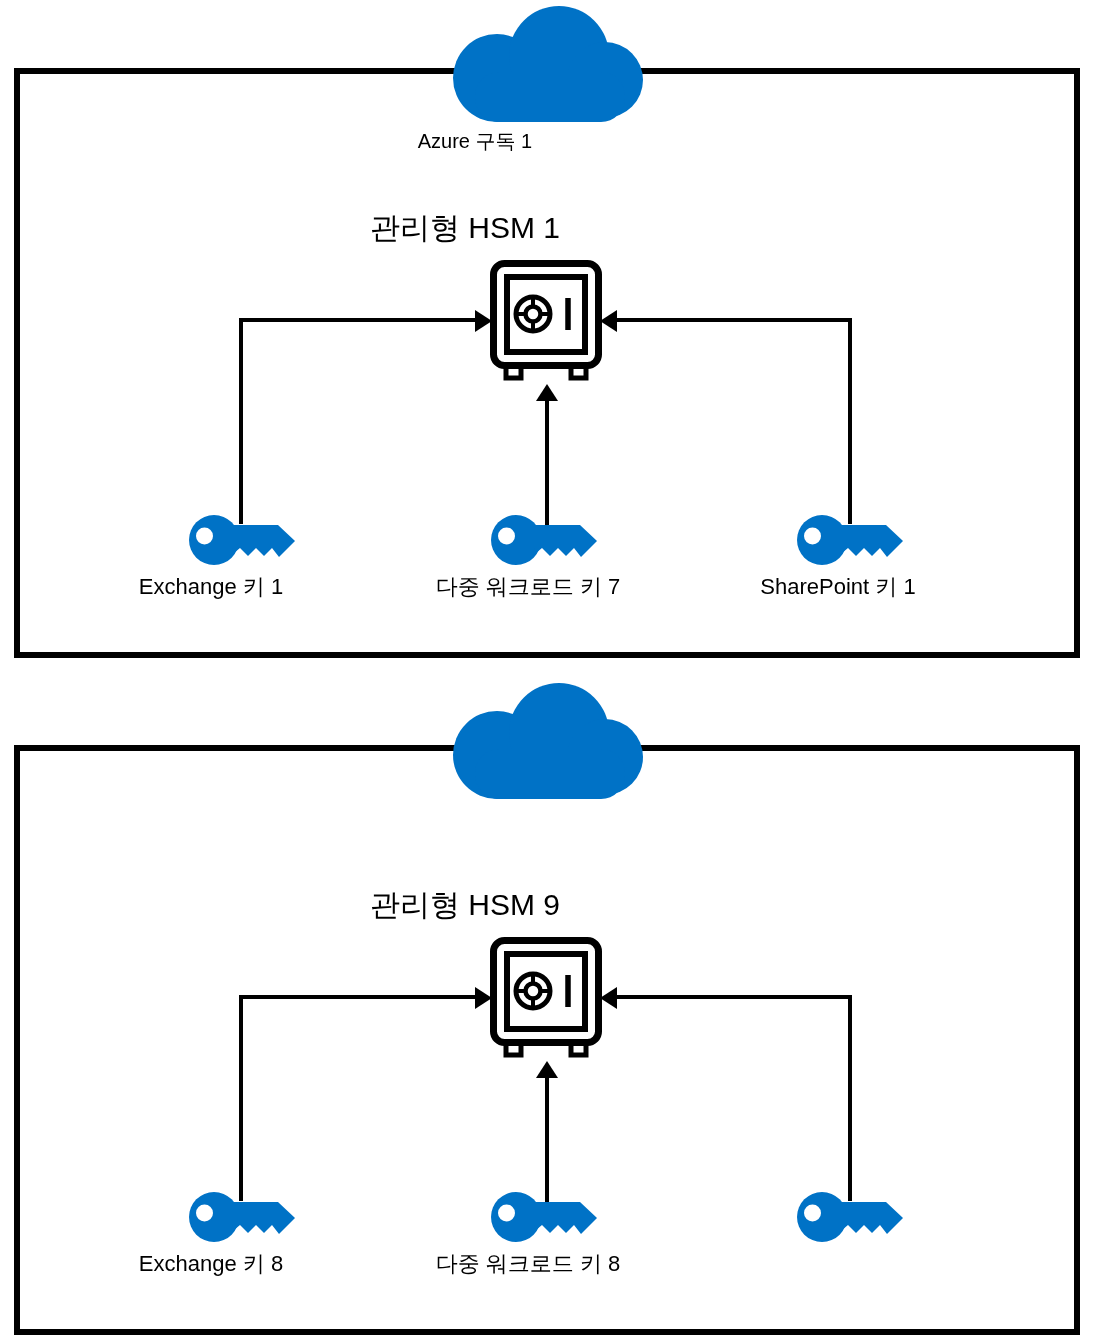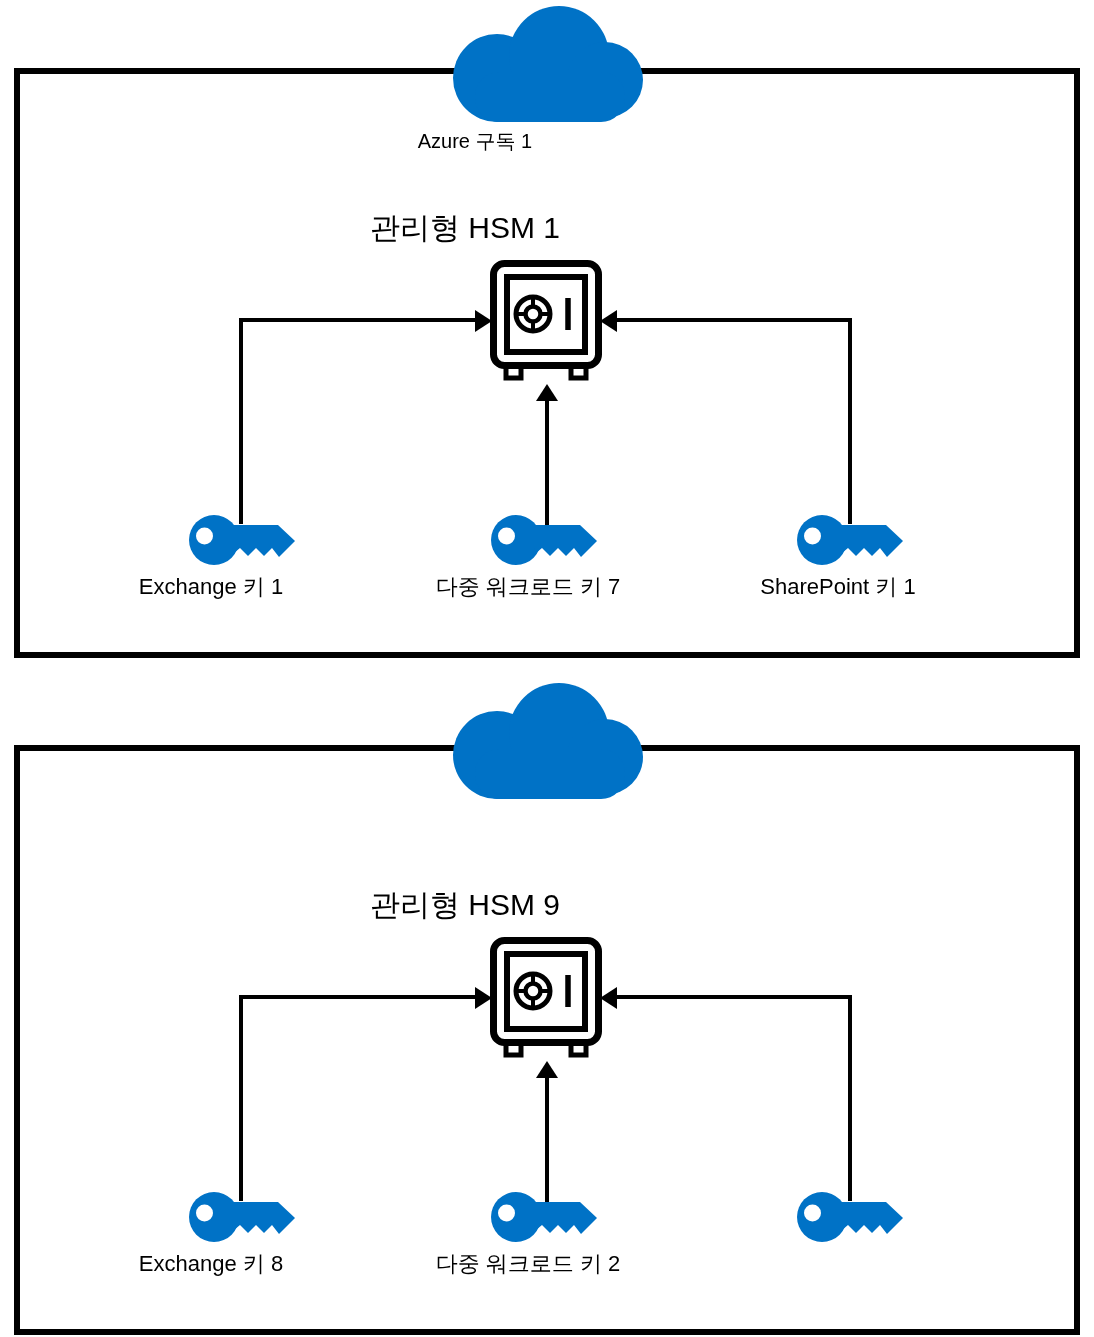--- a/index.html
+++ b/index.html
@@ -238,16 +238,16 @@
       <path d="M44 15 H90 L107 31 L91 47 L84 38 L76 46 L68 38 L60 46 L52 38 L46 43 L44 38 Z"></path>
       <circle cx="16.5" cy="26" r="8.5" fill="#ffffff"></circle>
     </svg>
     <svg class="key key-sharepoint" viewBox="0 0 112 56" fill="#0072C6" xmlns="http://www.w3.org/2000/svg">
       <circle cx="26" cy="30" r="25"></circle>
       <path d="M44 15 H90 L107 31 L91 47 L84 38 L76 46 L68 38 L60 46 L52 38 L46 43 L44 38 Z"></path>
       <circle cx="16.5" cy="26" r="8.5" fill="#ffffff"></circle>
     </svg>
 
     <div class="key-label key-label-exchange">Exchange 키 8</div>
-    <div class="key-label key-label-multi">다중 워크로드 키 2</div>
+    <div class="key-label key-label-multi">다중 워크로드 키 8</div>
   </div>
 
 </div>
 
 </body></html>

